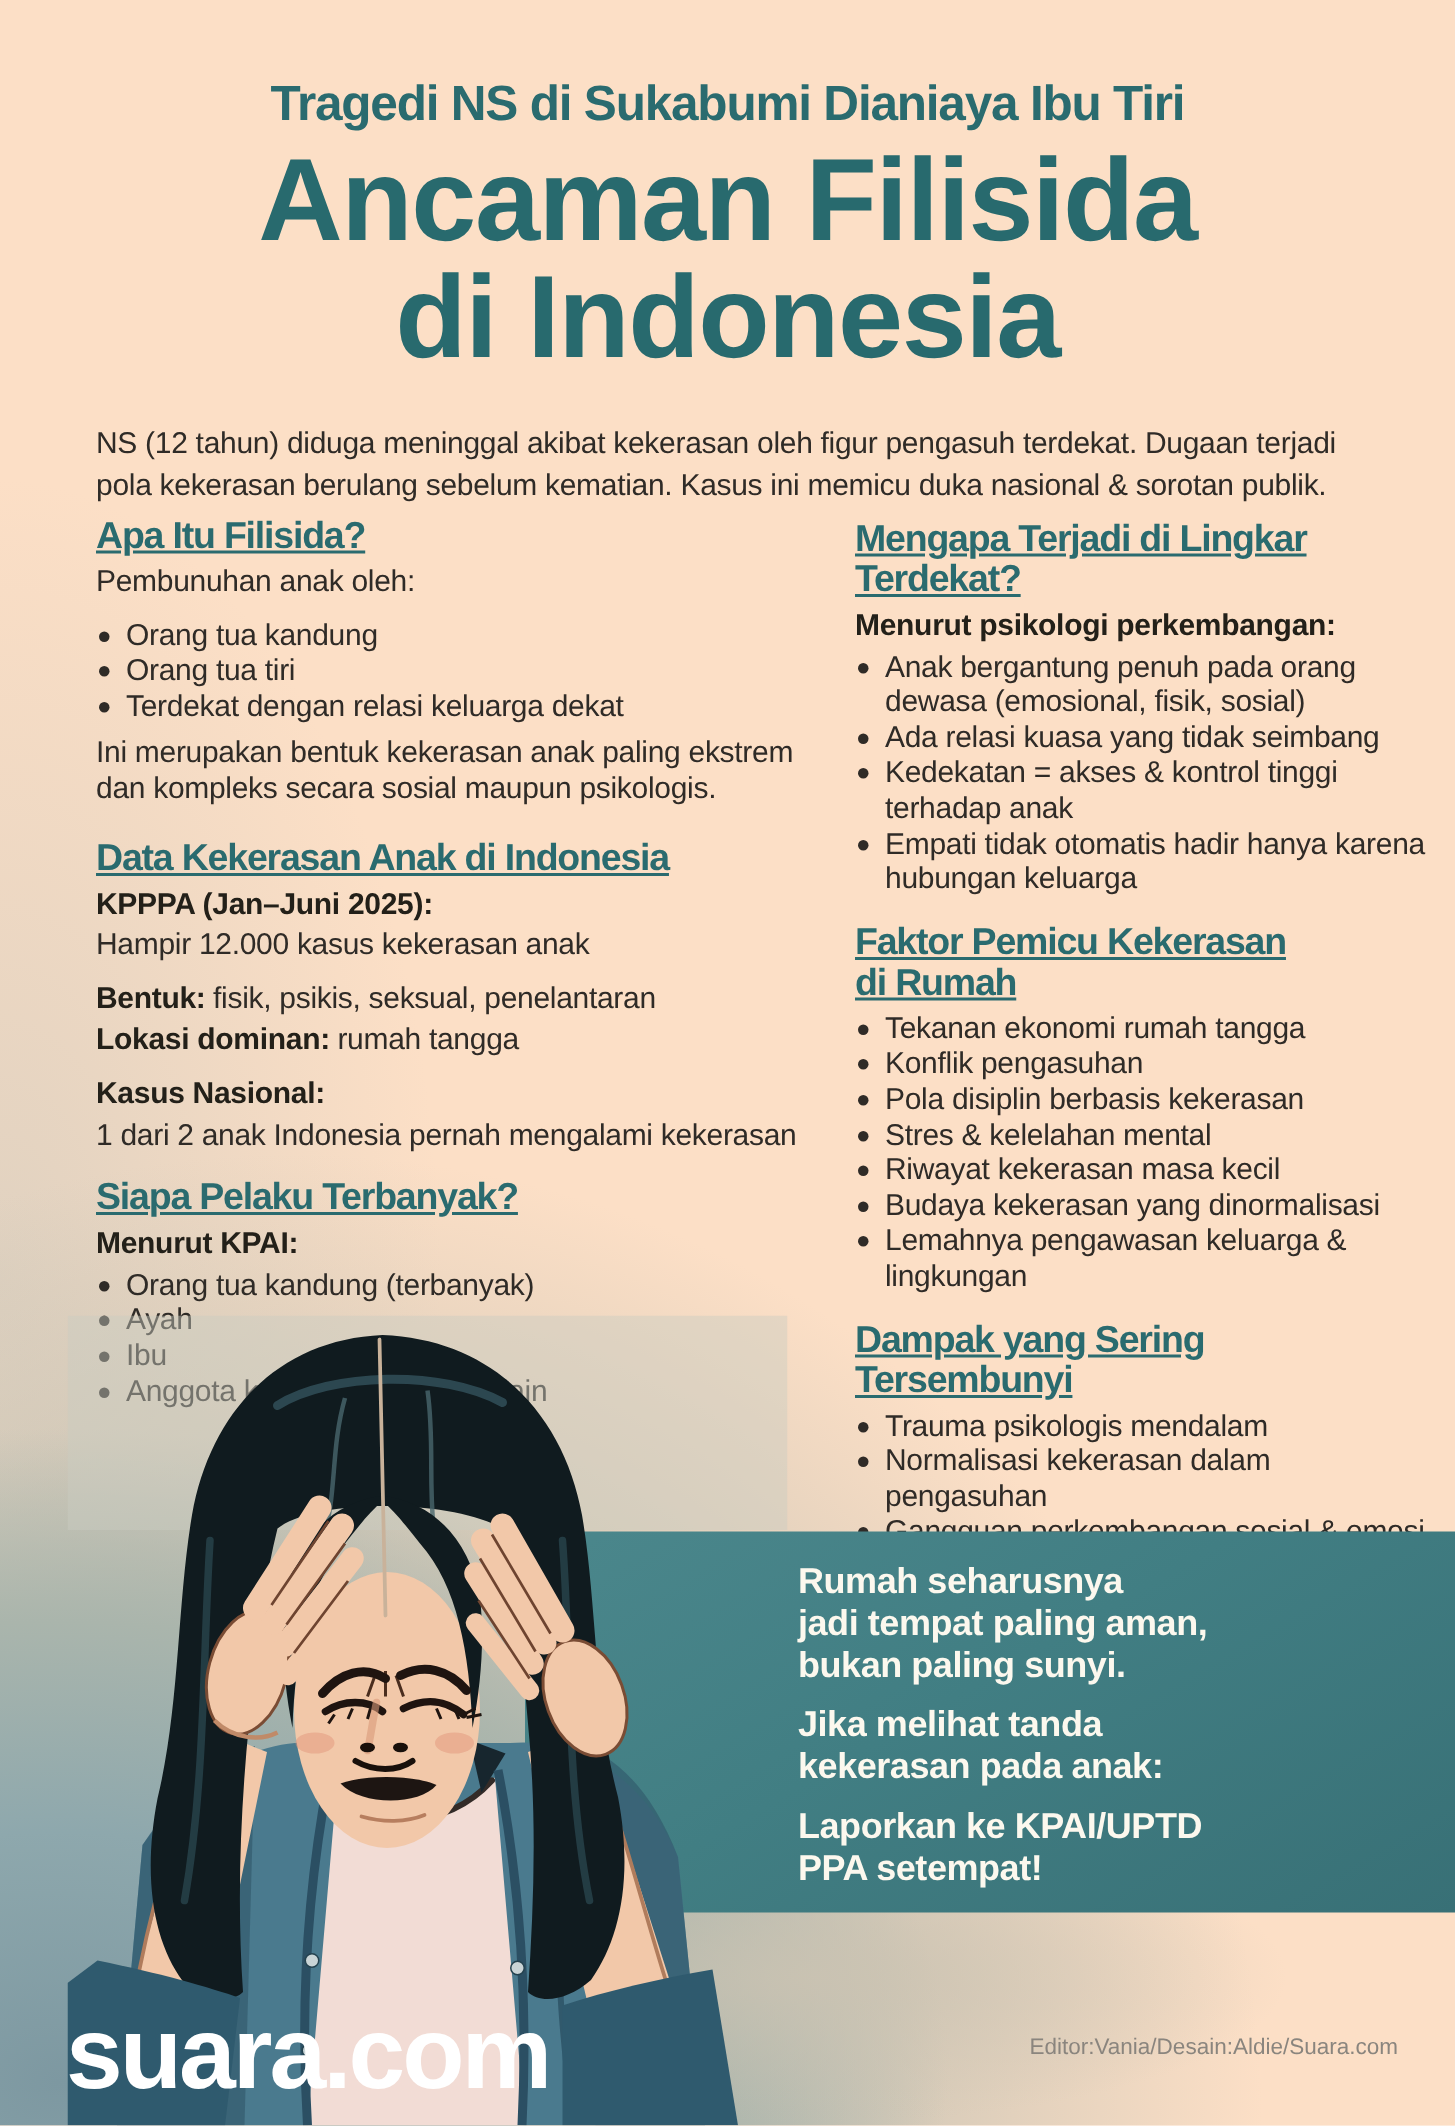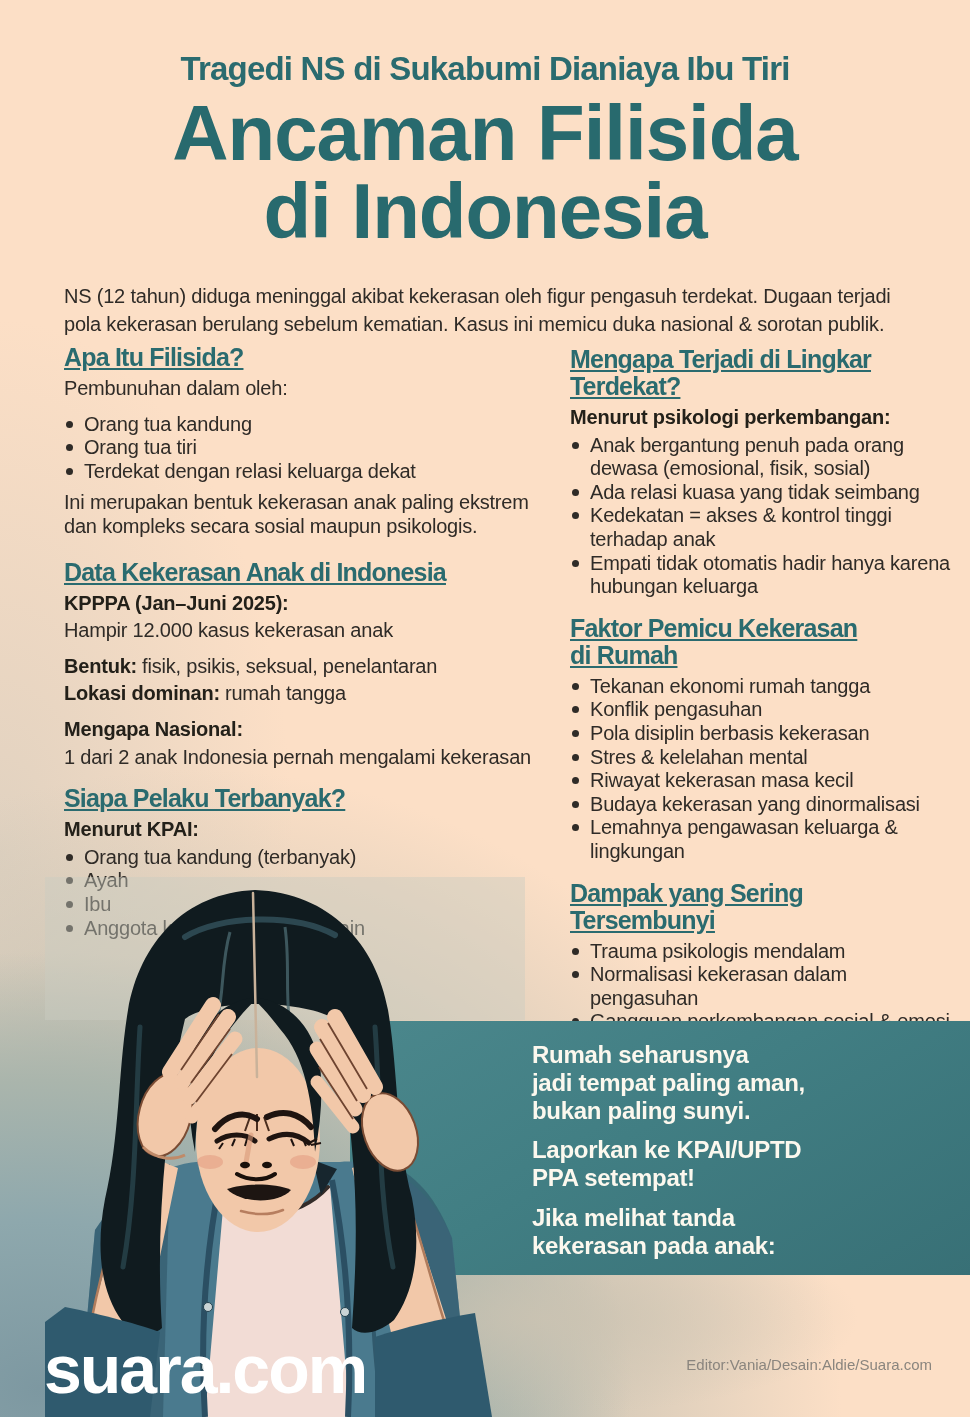--- a/index.html
+++ b/index.html
@@ -79,21 +79,21 @@
   <div class="intro">
 
   <span class="hl">NS (12 tahun) diduga meninggal akibat kekerasan oleh figur pengasuh terdekat. Dugaan terjadi</span>
       <span class="hl">pola kekerasan berulang sebelum kematian. Kasus ini memicu duka nasional &amp; sorotan publik.</span>
     </div>
 
   <div class="col col-left">
 
     <div class="section">
       <h2>Apa Itu Filisida?</h2>
-      <p class="lead" style="font-weight:normal;color:#2f2b27;">Pembunuhan dalam oleh:</p>
+      <p class="lead" style="font-weight:normal;color:#2f2b27;">Pembunuhan anak oleh:</p>
       <div class="gap"></div>
       <div class="b-list">
 
           <div class="b-row">
             <span class="b-dot"></span>
             <span class="b-txt">Orang tua kandung</span>
           </div>
 
           <div class="b-row">
             <span class="b-dot"></span>
@@ -116,21 +116,21 @@
       <p class="para">Hampir 12.000 kasus kekerasan anak</p>
       <div class="gap"></div>
       <p class="para b-line">
         <strong>Bentuk:</strong><span>fisik, psikis, seksual, penelantaran</span>
       </p>
       <p class="para b-line">
         <strong>Lokasi dominan:</strong><span>rumah tangga</span>
       </p>
       <div class="gap"></div>
       <p class="para b-line">
-        <strong>Mengapa Nasional:</strong>
+        <strong>Kasus Nasional:</strong>
       </p>
       <p class="para">1 dari 2 anak Indonesia pernah mengalami kekerasan</p>
     </div>
 
     <div class="section">
       <h2>Siapa Pelaku Terbanyak?</h2>
       <p class="lead">Menurut KPAI:</p>
       <div class="b-list">
 
           <div class="b-row">
@@ -263,27 +263,27 @@
   <div class="cta-box"></div>
   <div class="cta-text">
     <p>
 
     <span class="hl">Rumah seharusnya</span>
         <span class="hl">jadi tempat paling aman,</span>
         <span class="hl">bukan paling sunyi.</span>
       </p>
     <p>
 
+    <span class="hl">Jika melihat tanda</span>
+        <span class="hl">kekerasan pada anak:</span>
+      </p>
+    <p>
+
     <span class="hl">Laporkan ke KPAI/UPTD</span>
         <span class="hl">PPA setempat!</span>
-      </p>
-    <p>
-
-    <span class="hl">Jika melihat tanda</span>
-        <span class="hl">kekerasan pada anak:</span>
       </p>
   </div>
 
   <div class="illustration">
     <svg width="480" height="540" viewBox="0 0 480 540">
 
       <rect x="0" y="0" width="480" height="143" fill="#c9cbc2" opacity="0.45"></rect>
 
       <path d="M 50,353 C 85,303 130,281 170,285 L 295,285 C 340,281 385,308 407,361 L 425,540 L 33,540 Z" fill="#4a7a8e"></path>
       <path d="M 50,353 C 75,315 100,295 125,287 L 118,540 L 33,540 Z" fill="#31596c" opacity="0.65"></path>

